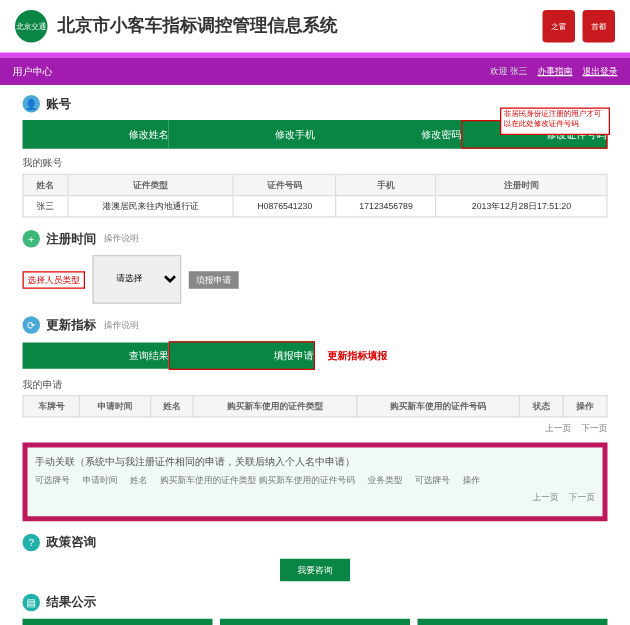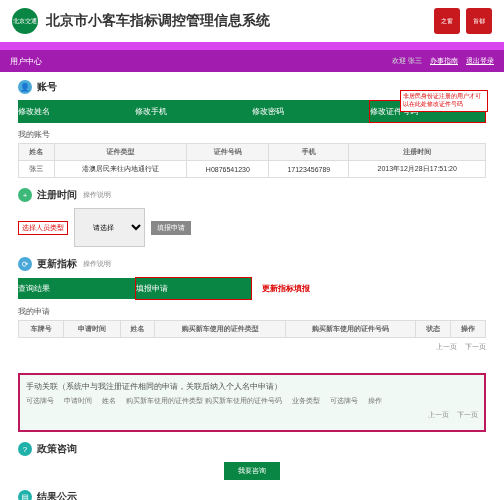--- a/index.html
+++ b/index.html
@@ -1,50 +1,50 @@
 <!DOCTYPE html>
 <html><head>
 <meta charset="utf-8">
 <style>
 *{margin:0;padding:0;box-sizing:border-box}
 body{font-family:"Microsoft YaHei",Arial,sans-serif;font-size:8px;background:#eef2f3;color:#333}
 .page{width:504px;background:#fff;margin:0 auto}
-.header{display:flex;align-items:center;padding:8px 12px;border-bottom:8px solid #d946ef}
+.header{display:flex;align-items:center;padding:8px 12px;border-bottom:4px solid #d946ef}
 .logo{width:26px;height:26px;border-radius:50%;background:#0a8644;display:flex;align-items:center;justify-content:center;color:#fff;font-size:6px;margin-right:8px}
 .title{font-size:14px;font-weight:bold;flex:1}
 .seal{width:26px;height:26px;background:#c8191e;border-radius:3px;display:flex;align-items:center;justify-content:center;color:#fff;font-size:6px;margin-left:6px}
 .navbar{background:#a21caf;height:22px;display:flex;align-items:center;color:#fff;padding:0 10px}
 .nav-left{font-size:8px}
 .nav-right{margin-left:auto;display:flex;gap:8px;font-size:7px}
 .nav-link{color:#fff;text-decoration:underline}
 .welcome{color:#cfe8d7}
 .content{padding:8px 18px}
 .section{margin-bottom:10px}
 .sec-head{display:flex;align-items:center;margin-bottom:6px}
 .sec-icon{width:14px;height:14px;border-radius:50%;background:#4aa8d8;display:flex;align-items:center;justify-content:center;color:#fff;font-size:8px;margin-right:5px}
 .sec-icon.green{background:#3cb878}
 .sec-icon.teal{background:#20b2aa}
 .sec-title{font-size:10px;font-weight:bold}
 .sec-sub{font-size:7px;color:#888;margin-left:6px}
 .btn-row{display:flex;gap:0;margin-bottom:6px}
-.btn{background:#0a8644;color:#fff;text-align:left;padding:5px 0;font-size:8px;border:none;cursor:pointer}
+.btn{background:#0a8644;color:#fff;text-align:right;padding:5px 0;font-size:8px;border:none;cursor:pointer}
 .btn4{width:25%}
 .sub-label{font-size:8px;margin:4px 0 3px;color:#555}
 table{width:100%;border-collapse:collapse;font-size:7px}
 th,td{border:1px solid #ddd;padding:3px 4px;text-align:center}
 th{background:#f5f5f5;color:#666}
 .config-row{display:flex;align-items:center;gap:6px;margin:4px 0}
 .red-label{color:#d00;font-size:7px;border:1px solid #d00;padding:1px 3px}
 select{font-size:7px;padding:14px;border:1px solid #ccc}
 .mini-btn{background:#888;color:#fff;border:none;padding:2px 6px;font-size:7px;cursor:pointer}
 .red-box{border:1.5px solid #d00;position:relative}
 .callout{position:absolute;right:-2px;top:0;width:88px;font-size:6px;color:#d00;border:1px solid #d00;padding:2px;background:#fff;line-height:1.3}
 .red-text{color:#d00;font-size:8px;font-weight:bold}
 .pager{display:flex;justify-content:flex-end;gap:8px;font-size:7px;color:#888;margin:4px 0}
-.panel{border:2px solid #be185d;background:#f0f9f3;padding:6px;margin-top:21px}
+.panel{border:4px solid #be185d;background:#f0f9f3;padding:6px;margin-top:6px}
 .panel-head{font-size:8px;color:#555;margin-bottom:4px}
 .panel-row{display:flex;gap:10px;font-size:7px;color:#777}
 .center-btn{text-align:center;margin:6px 0}
 .sm-btn{background:#0a8644;color:#fff;border:none;padding:4px 14px;font-size:7px;cursor:pointer}
 .result-row{display:flex;gap:6px;margin-bottom:4px}
 .result-btn{flex:1;background:#0a8644;color:#fff;text-align:center;padding:5px 0;font-size:7px;border:none;cursor:pointer}
 .rel{position:relative}
 </style>
 </head>
 <body>

